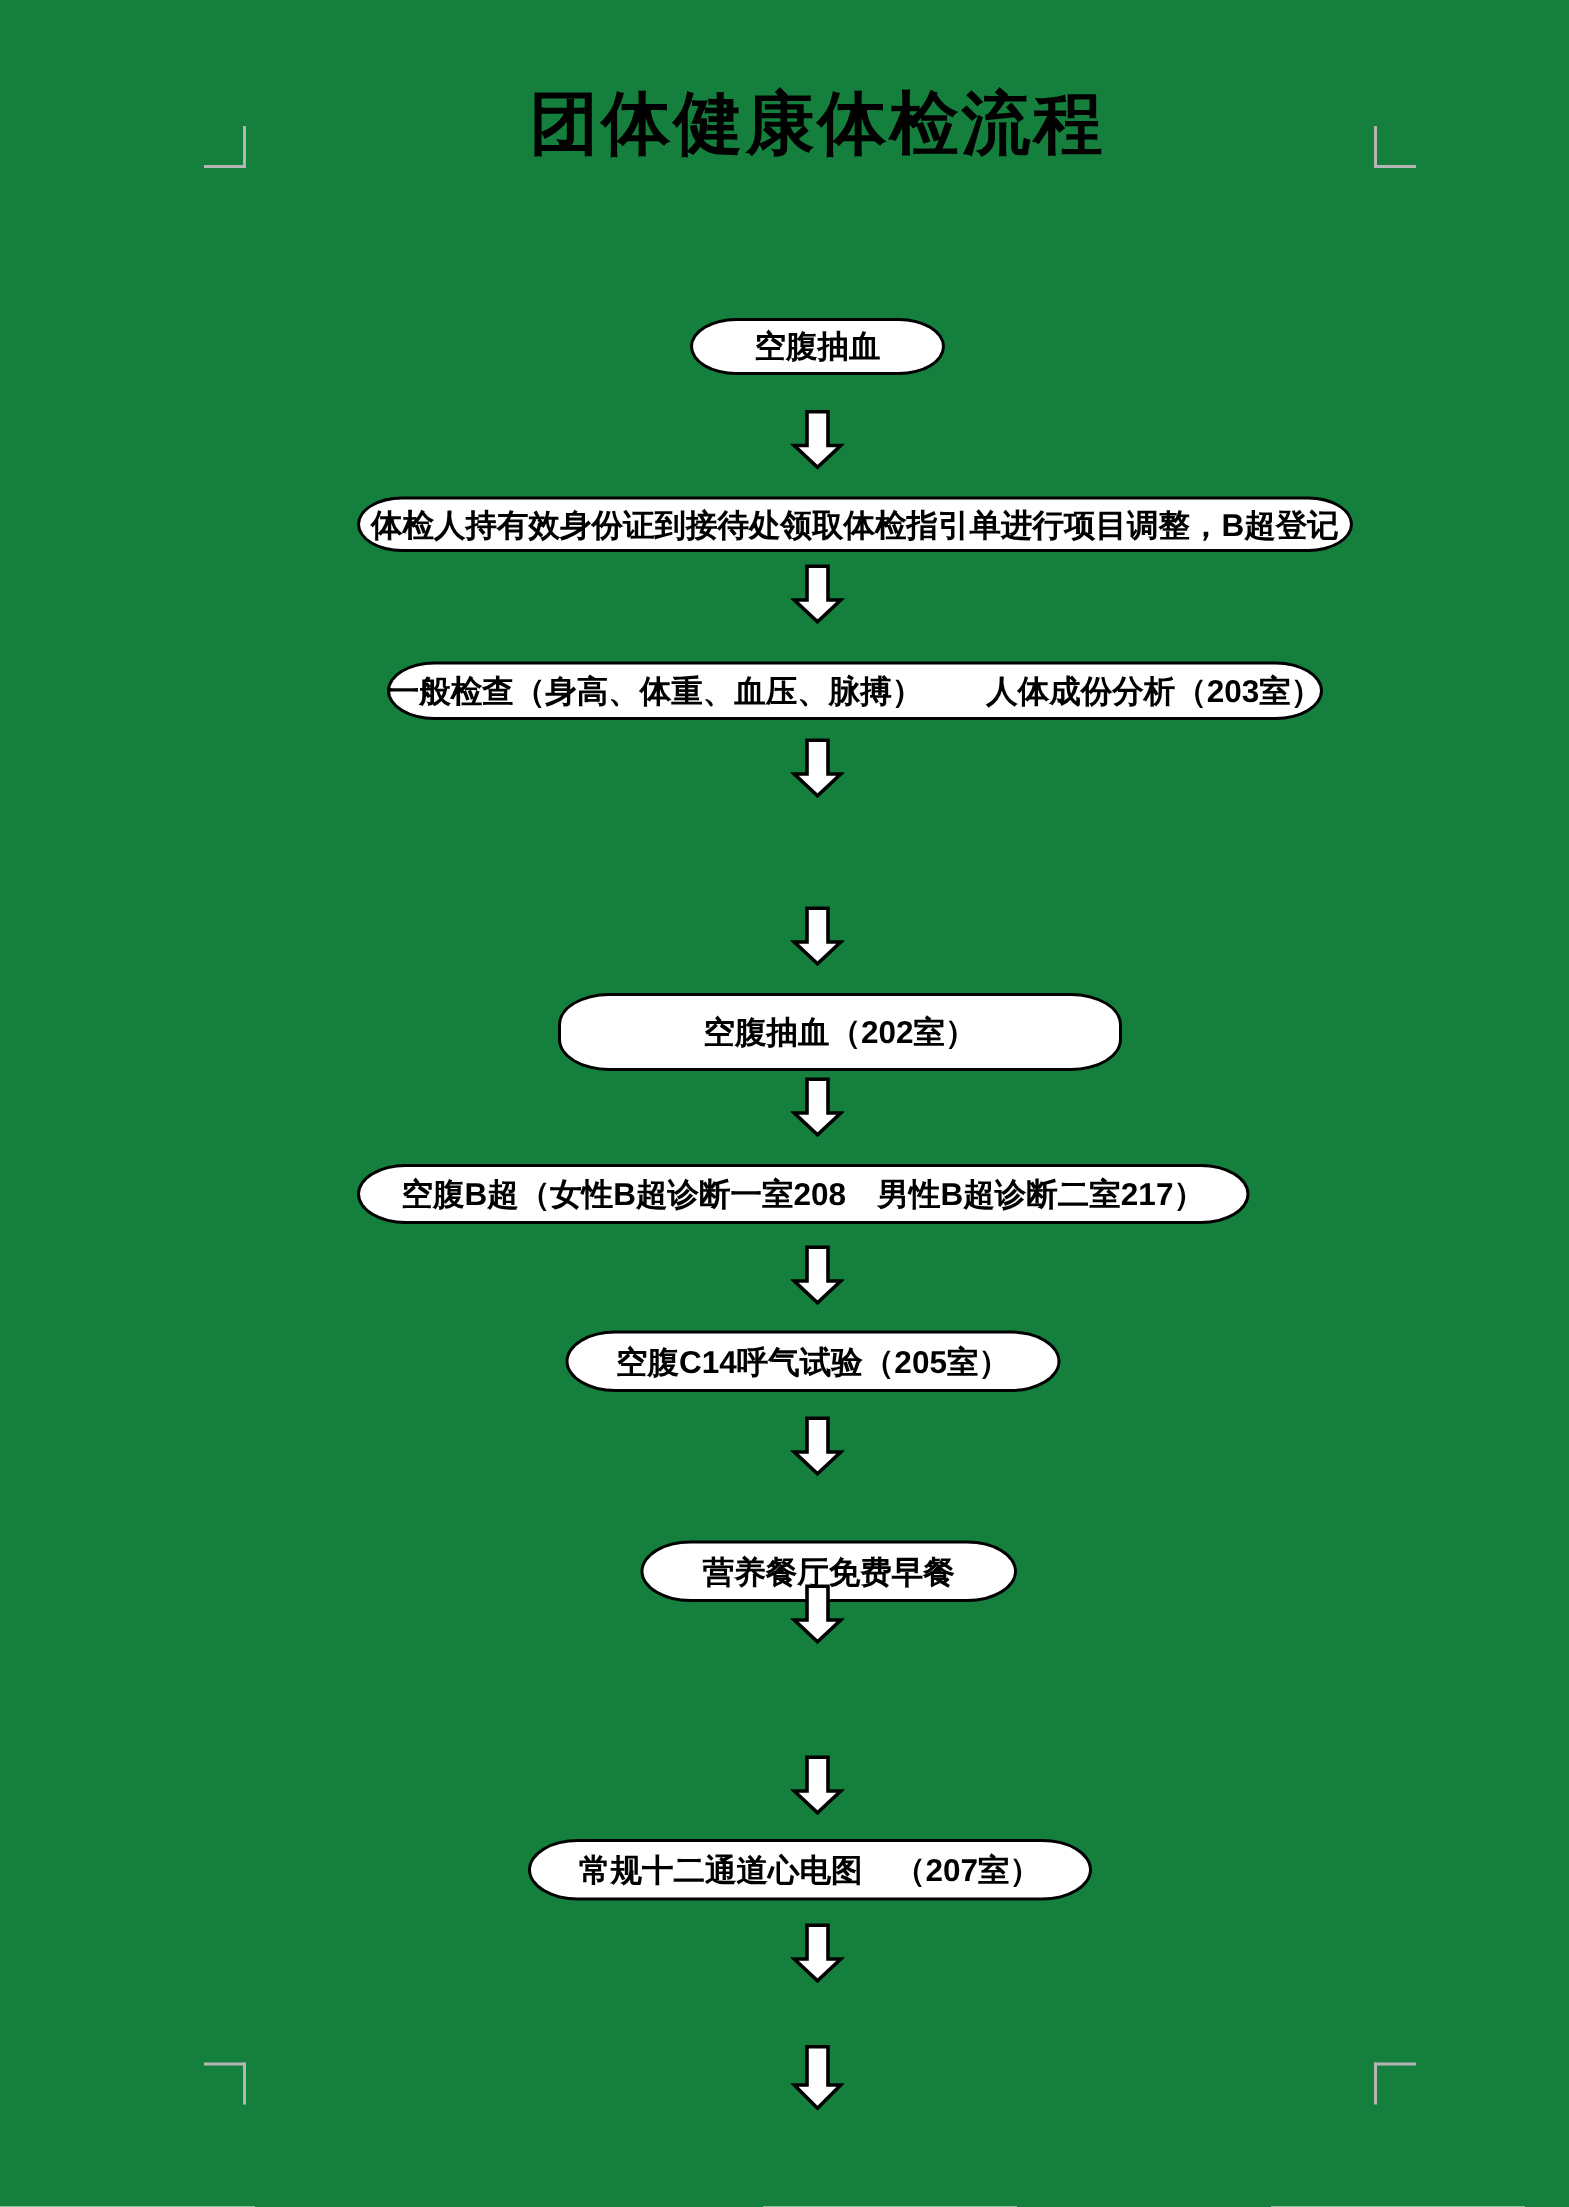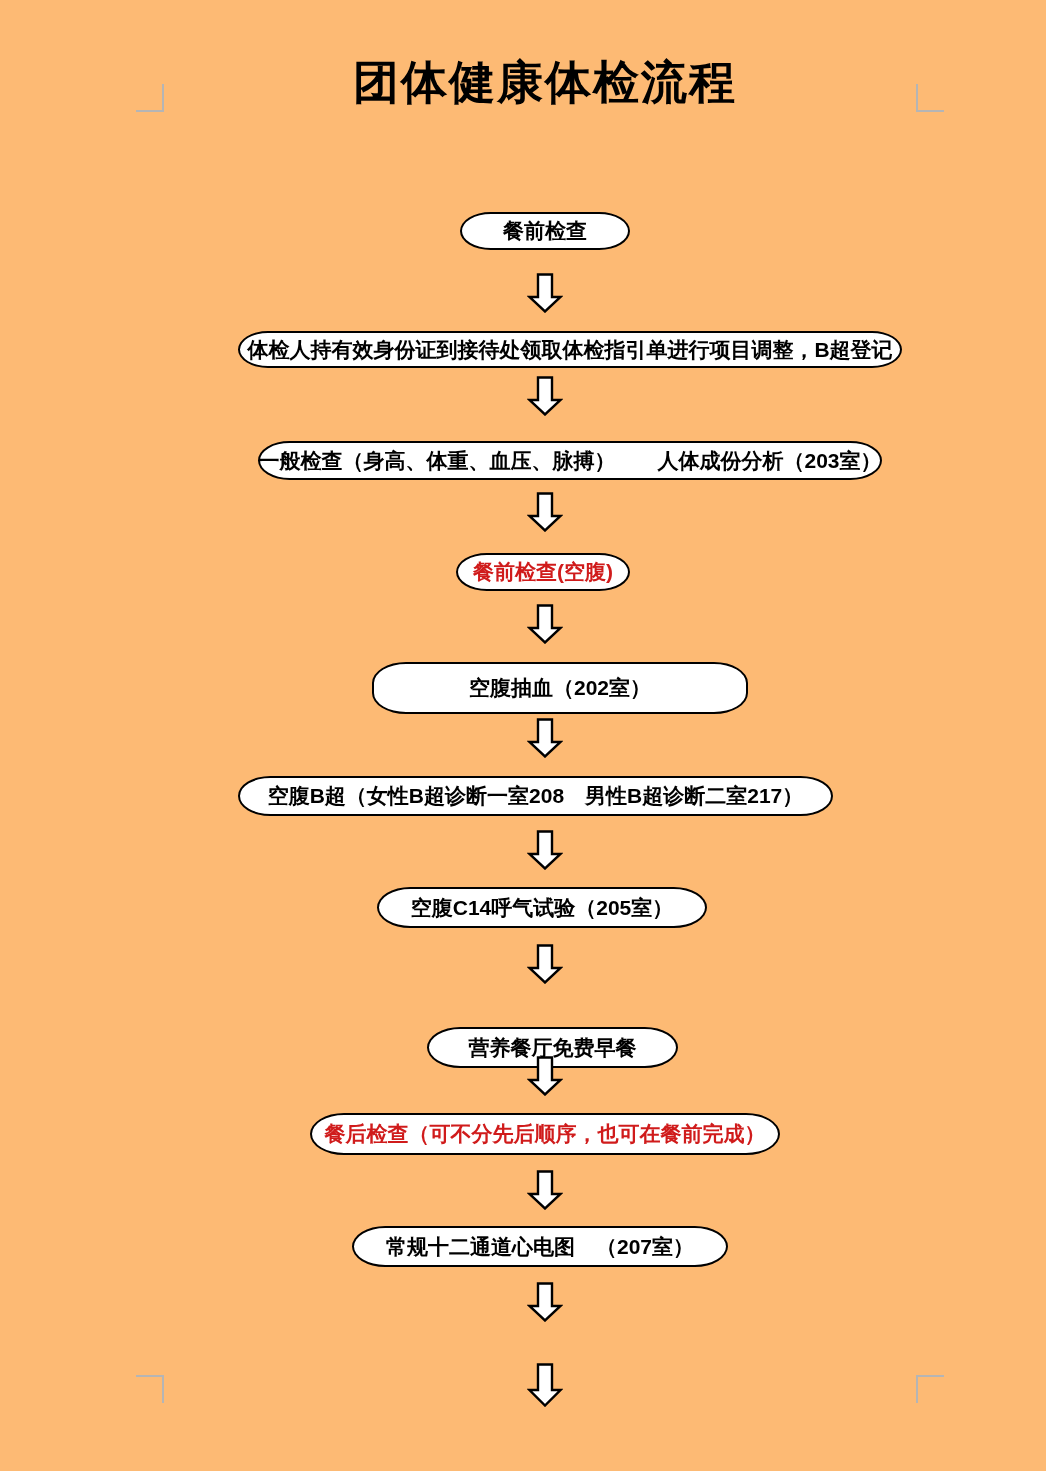--- a/index.html
+++ b/index.html
@@ -1,20 +1,20 @@
 <!DOCTYPE html>
 <html><head>
 <meta charset="utf-8">
 <style>
   html,body{margin:0;padding:0;background:#e9e9e9;}
   .page{
     position:relative;
     width:1046px;height:1471px;
     margin:0 auto;
-    background:#fdba74;
+    background:#15803d;
     font-family:"Liberation Sans","DejaVu Sans",sans-serif;
     overflow:hidden;
   }
   .page-title{
     position:absolute;
     top:52px;left:545px;
     transform:translateX(-50%);
     margin:0;
     font-size:46px;
     font-weight:bold;
@@ -76,21 +76,21 @@
 <div class="page">
 
   <h1 class="page-title">团体健康体检流程</h1>
 
   <div class="corner corner-tl"></div>
   <div class="corner corner-tr"></div>
   <div class="corner corner-bl"></div>
   <div class="corner corner-br"></div>
 
   <div class="node n1" style="color: rgb(0, 0, 0);">
-    <span>餐前检查</span>
+    <span>空腹抽血</span>
   </div>
   <div class="arrow a1">
     <svg viewBox="0 0 36 40">
         <polygon points="11,1.5 25,1.5 25,24 33.5,24 18,38.5 2.5,24 11,24" fill="#fff" stroke="#000" stroke-width="2.4"></polygon>
       </svg>
   </div>
 
   <div class="node n2" style="color: rgb(0, 0, 0);">
     <span>体检人持有效身份证到接待处领取体检指引单进行项目调整，B超登记</span>
   </div>
@@ -102,23 +102,20 @@
 
   <div class="node n3" style="color: rgb(0, 0, 0);">
     <span>一般检查（身高、体重、血压、脉搏）　　人体成份分析（203室）</span>
   </div>
   <div class="arrow a3">
     <svg viewBox="0 0 36 40">
         <polygon points="11,1.5 25,1.5 25,24 33.5,24 18,38.5 2.5,24 11,24" fill="#fff" stroke="#000" stroke-width="2.4"></polygon>
       </svg>
   </div>
 
-  <div class="node n4" style="color: rgb(208, 27, 27);">
-    <span>餐前检查(空腹)</span>
-  </div>
   <div class="arrow a4">
     <svg viewBox="0 0 36 40">
         <polygon points="11,1.5 25,1.5 25,24 33.5,24 18,38.5 2.5,24 11,24" fill="#fff" stroke="#000" stroke-width="2.4"></polygon>
       </svg>
   </div>
 
   <div class="node n5" style="color: rgb(0, 0, 0);">
     <span>空腹抽血（202室）</span>
   </div>
   <div class="arrow a5">
@@ -147,23 +144,20 @@
 
   <div class="node n8" style="color: rgb(0, 0, 0); margin-top: 27px;">
     <span>营养餐厅免费早餐</span>
   </div>
   <div class="arrow a8">
     <svg viewBox="0 0 36 40">
         <polygon points="11,1.5 25,1.5 25,24 33.5,24 18,38.5 2.5,24 11,24" fill="#fff" stroke="#000" stroke-width="2.4"></polygon>
       </svg>
   </div>
 
-  <div class="node n9" style="color: rgb(208, 27, 27);">
-    <span>餐后检查（可不分先后顺序，也可在餐前完成）</span>
-  </div>
   <div class="arrow a9">
     <svg viewBox="0 0 36 40">
         <polygon points="11,1.5 25,1.5 25,24 33.5,24 18,38.5 2.5,24 11,24" fill="#fff" stroke="#000" stroke-width="2.4"></polygon>
       </svg>
   </div>
 
   <div class="node n10" style="color: rgb(0, 0, 0);">
     <span>常规十二通道心电图　（207室）</span>
   </div>
   <div class="arrow a10">

